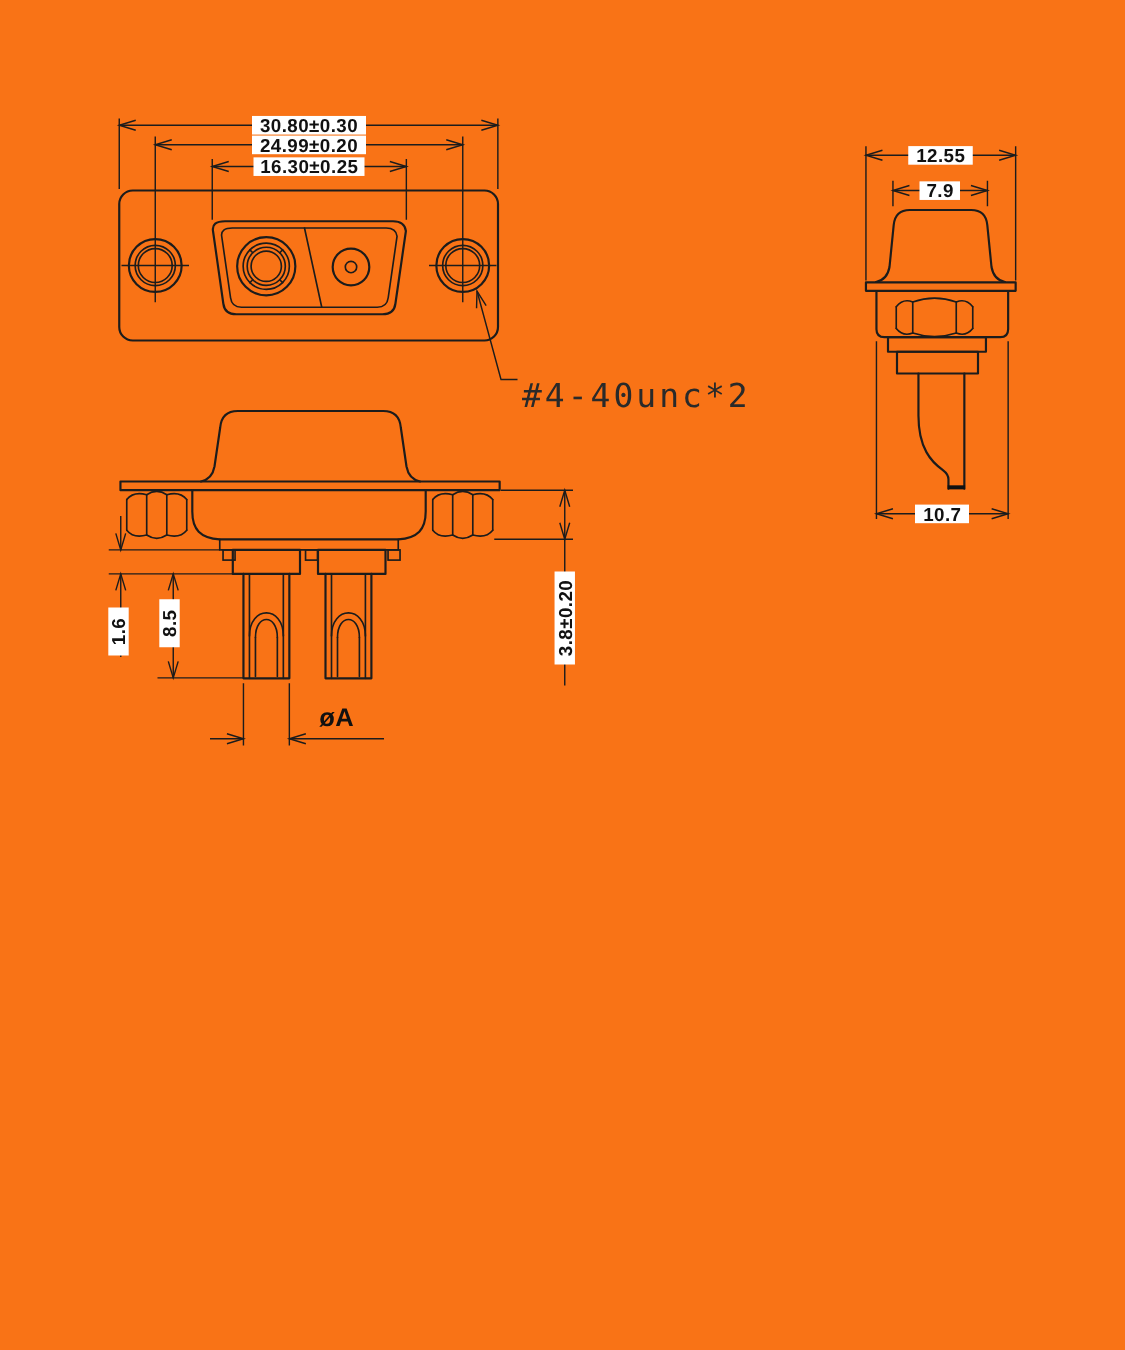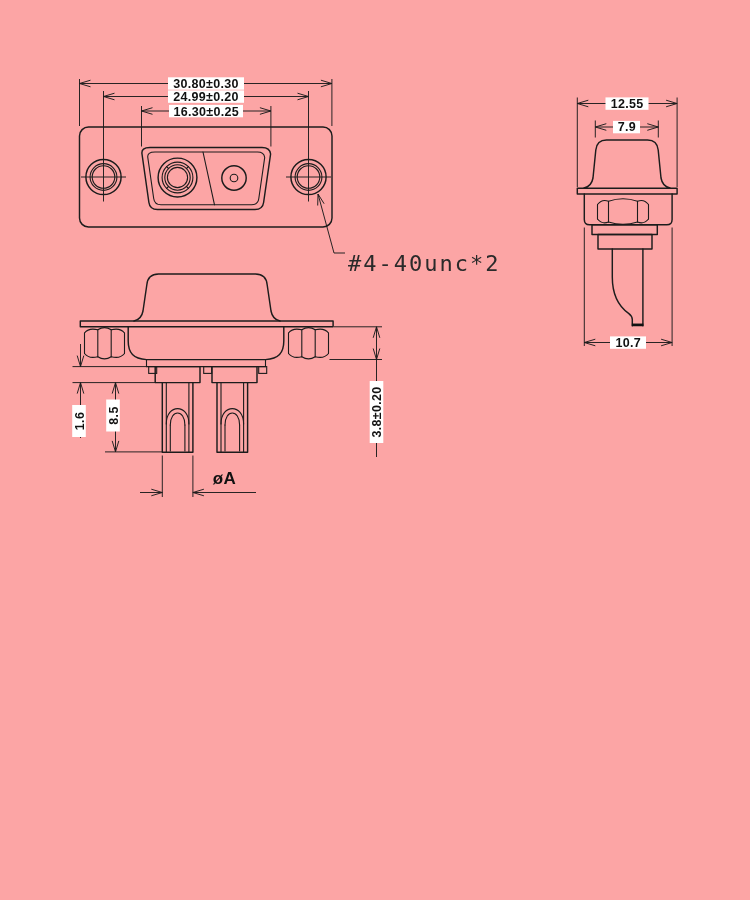--- a/index.html
+++ b/index.html
@@ -1,16 +1,16 @@
 <!DOCTYPE html>
 <html><head>
 <meta charset="utf-8">
 <style>
   html,body{margin:0;padding:0;background:#ffffff;}
-  .stage{width:750px;height:900px;position:relative;background:#fca5a5;overflow:hidden;}
+  .stage{width:750px;height:900px;position:relative;background:#f97316;overflow:hidden;}
   svg{display:block;}
   .ol{stroke:#1c1c1c;stroke-width:1.45;fill:none;stroke-linecap:round;stroke-linejoin:round;}
   .ol2{stroke:#1c1c1c;stroke-width:1.1;fill:none;stroke-linecap:round;}
   .dl{stroke:#1c1c1c;stroke-width:0.95;fill:none;stroke-linecap:butt;}
   .thick{stroke:#111;stroke-width:2.7;fill:none;}
   .dimtxt{font-family:"Liberation Sans", sans-serif;font-size:12.5px;font-weight:700;fill:#111;letter-spacing:0.3px;}
   .notetxt{font-family:"DejaVu Sans Mono", monospace;font-size:22px;font-weight:400;fill:#2a2a2a;letter-spacing:2px;}
   .bg{fill:#ffffff;}
 </style>
 </head>

